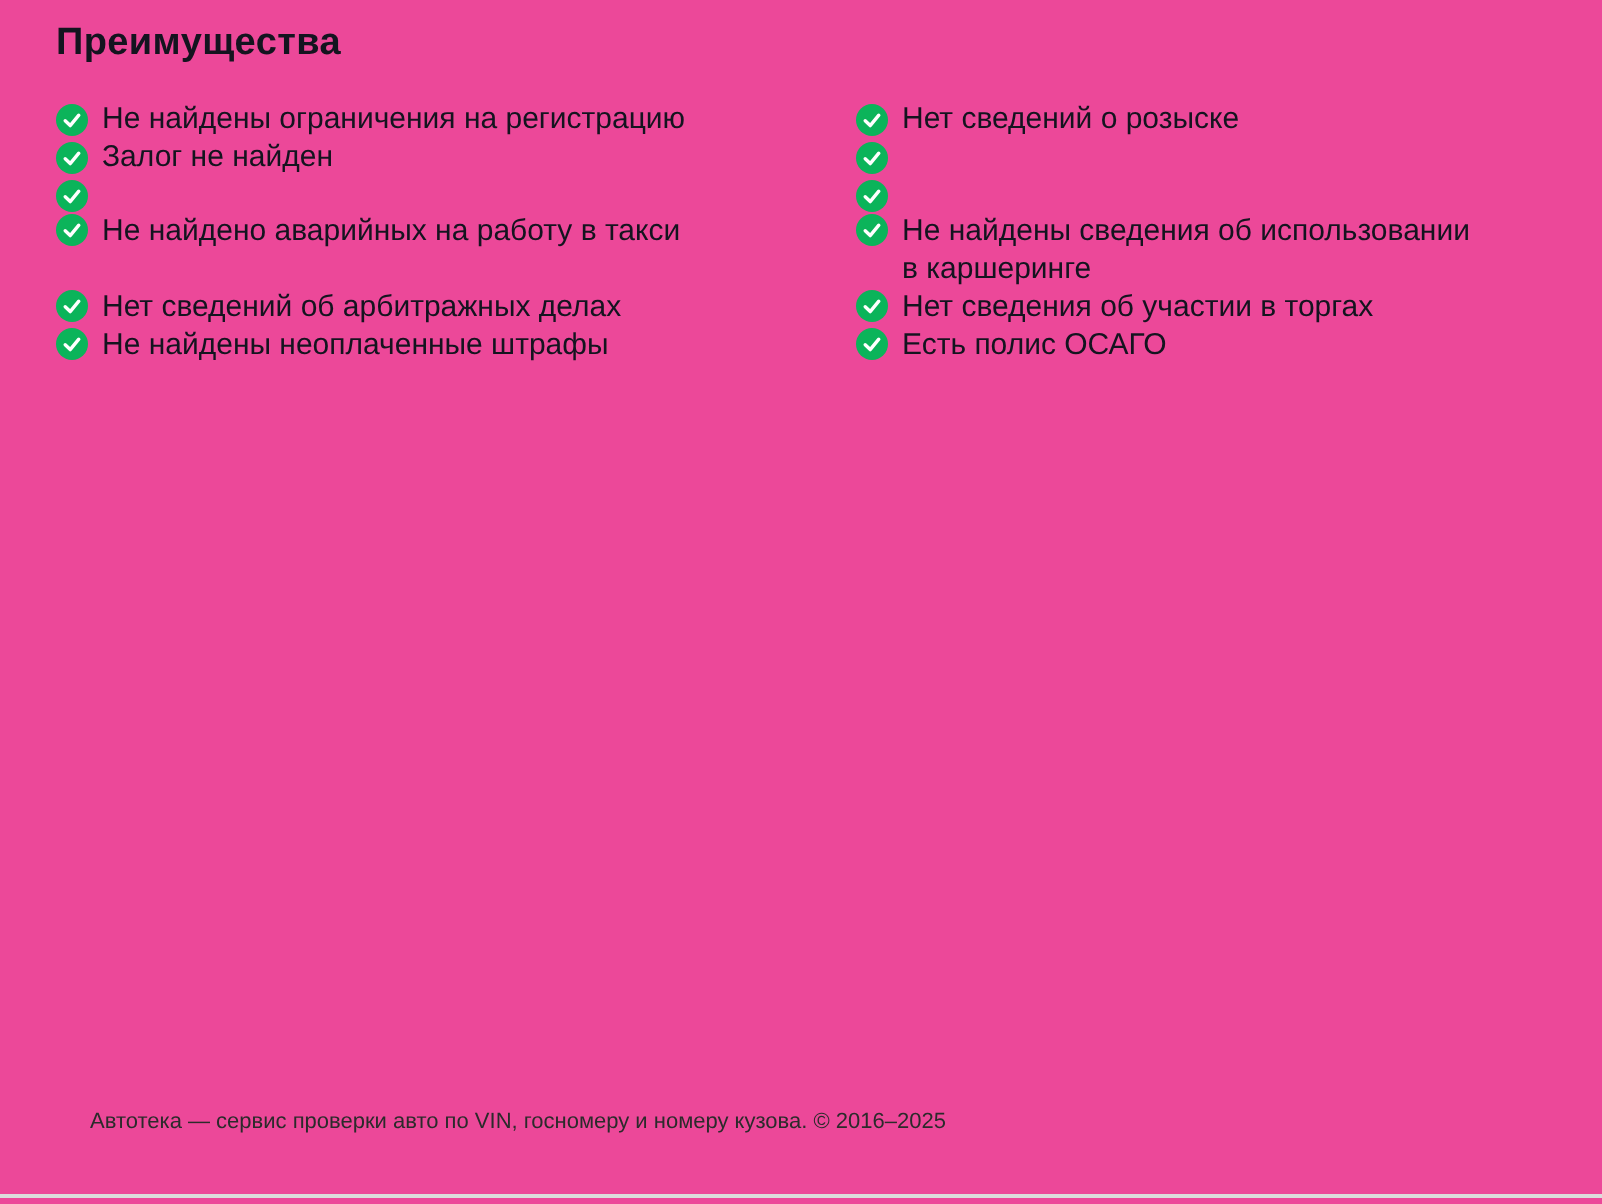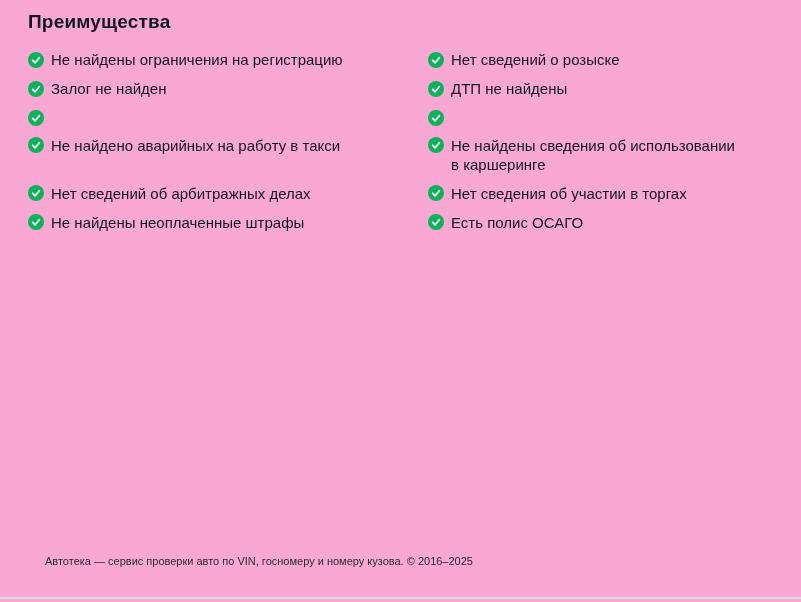--- a/index.html
+++ b/index.html
@@ -1,41 +1,40 @@
 <!DOCTYPE html>
 <html><head>
 <meta charset="utf-8">
 <style>
   html, body { margin: 0; padding: 0; background: #ffffff; }
   .page {
     position: relative;
     width: 801px;
     height: 602px;
-    background: #f9a8d4;
+    background: #ec4899;
     overflow: hidden;
     font-family: "Liberation Sans", sans-serif;
   }
   .title {
     position: absolute;
     left: 28px;
     top: 11px;
     margin: 0;
     font-size: 19px;
     line-height: 22px;
     font-weight: 700;
     color: #14141f;
     letter-spacing: 0.2px;
   }
   .grid {
     position: absolute;
     left: 28px;
     top: 50px;
     display: grid;
     grid-template-columns: 400px 373px;
-    row-gap: 10px;
   }
   .cell {
     display: flex;
     align-items: flex-start;
     gap: 7px;
   }
   .check {
     width: 16px;
     height: 16px;
     flex: 0 0 16px;
@@ -89,21 +88,20 @@
           <circle cx="8" cy="8" r="8" fill="#0bb45a"></circle>
           <path d="M4.6 8.4 L7.1 10.8 L11.4 5.6" fill="none" stroke="#ffffff" stroke-width="1.7" stroke-linecap="round" stroke-linejoin="round"></path>
         </svg>
         <span class="item-text">Залог не найден</span>
       </div>
       <div class="cell">
         <svg class="check" viewBox="0 0 16 16">
           <circle cx="8" cy="8" r="8" fill="#0bb45a"></circle>
           <path d="M4.6 8.4 L7.1 10.8 L11.4 5.6" fill="none" stroke="#ffffff" stroke-width="1.7" stroke-linecap="round" stroke-linejoin="round"></path>
         </svg>
-        <span class="item-text">ДТП не найдены</span>
       </div>
       <div class="cell">
         <svg class="check" viewBox="0 0 16 16">
           <circle cx="8" cy="8" r="8" fill="#0bb45a"></circle>
           <path d="M4.6 8.4 L7.1 10.8 L11.4 5.6" fill="none" stroke="#ffffff" stroke-width="1.7" stroke-linecap="round" stroke-linejoin="round"></path>
         </svg>
       </div>
       <div class="cell">
         <svg class="check" viewBox="0 0 16 16">
           <circle cx="8" cy="8" r="8" fill="#0bb45a"></circle>

